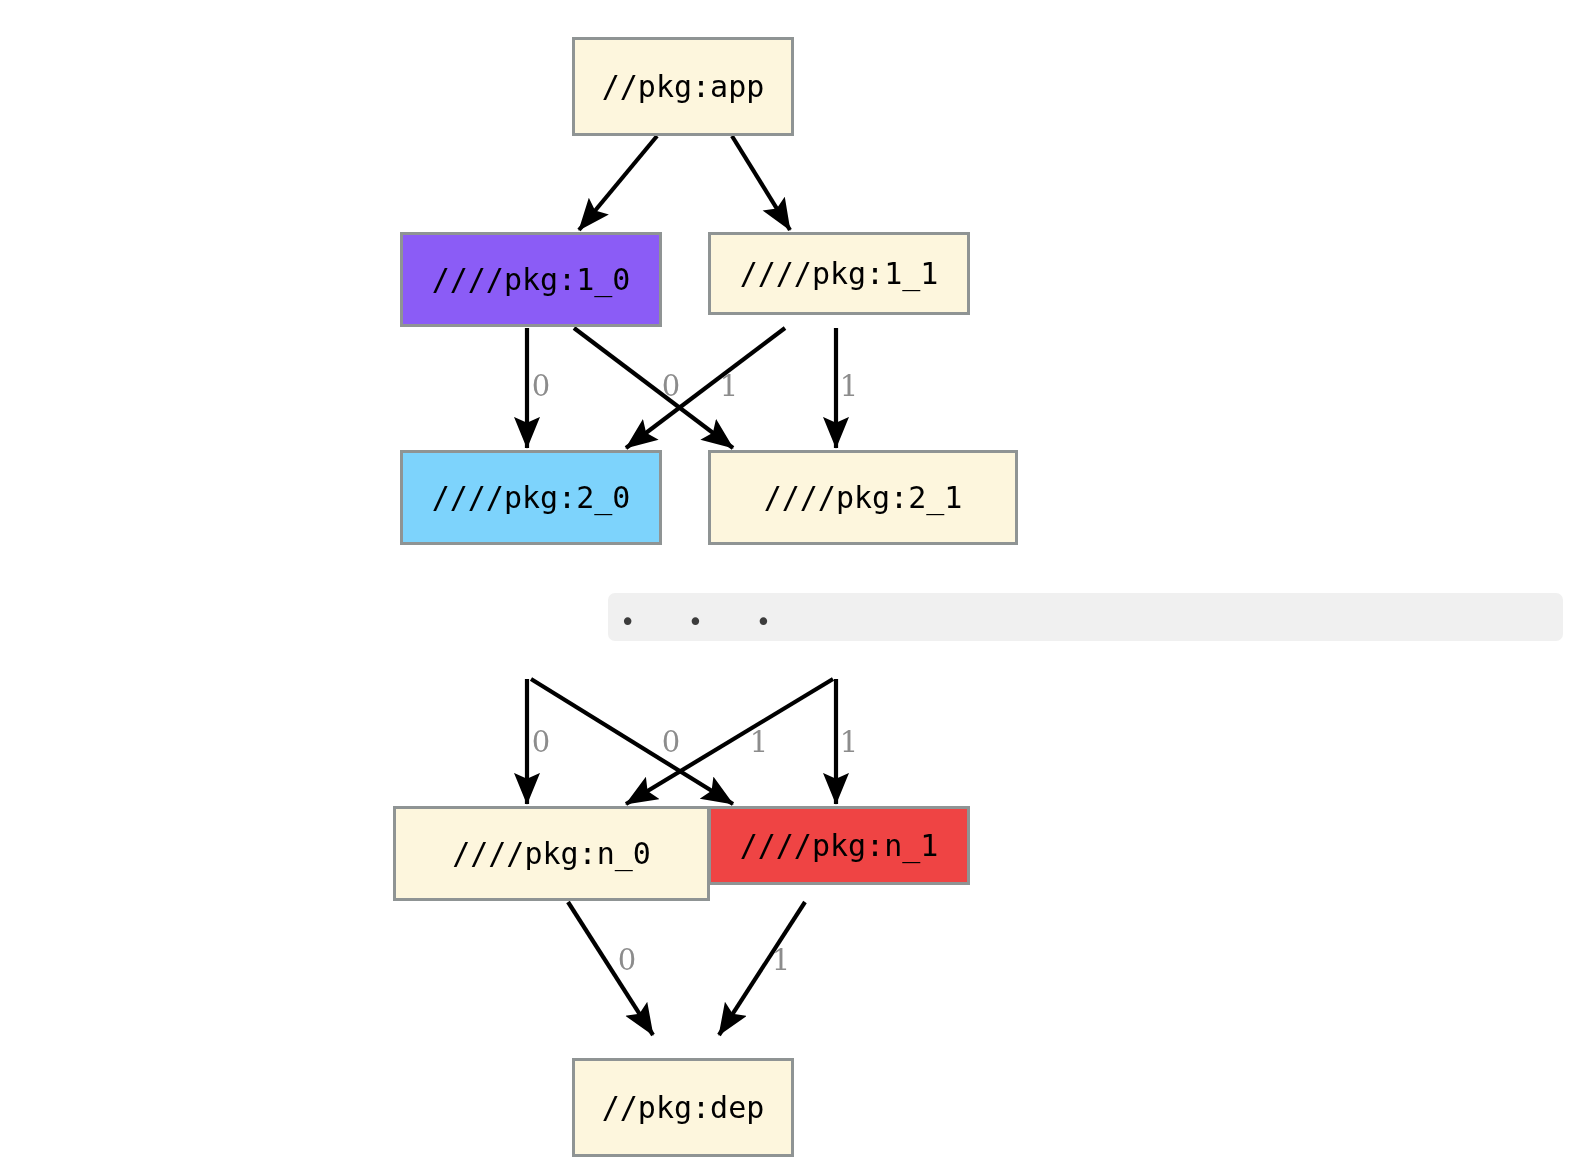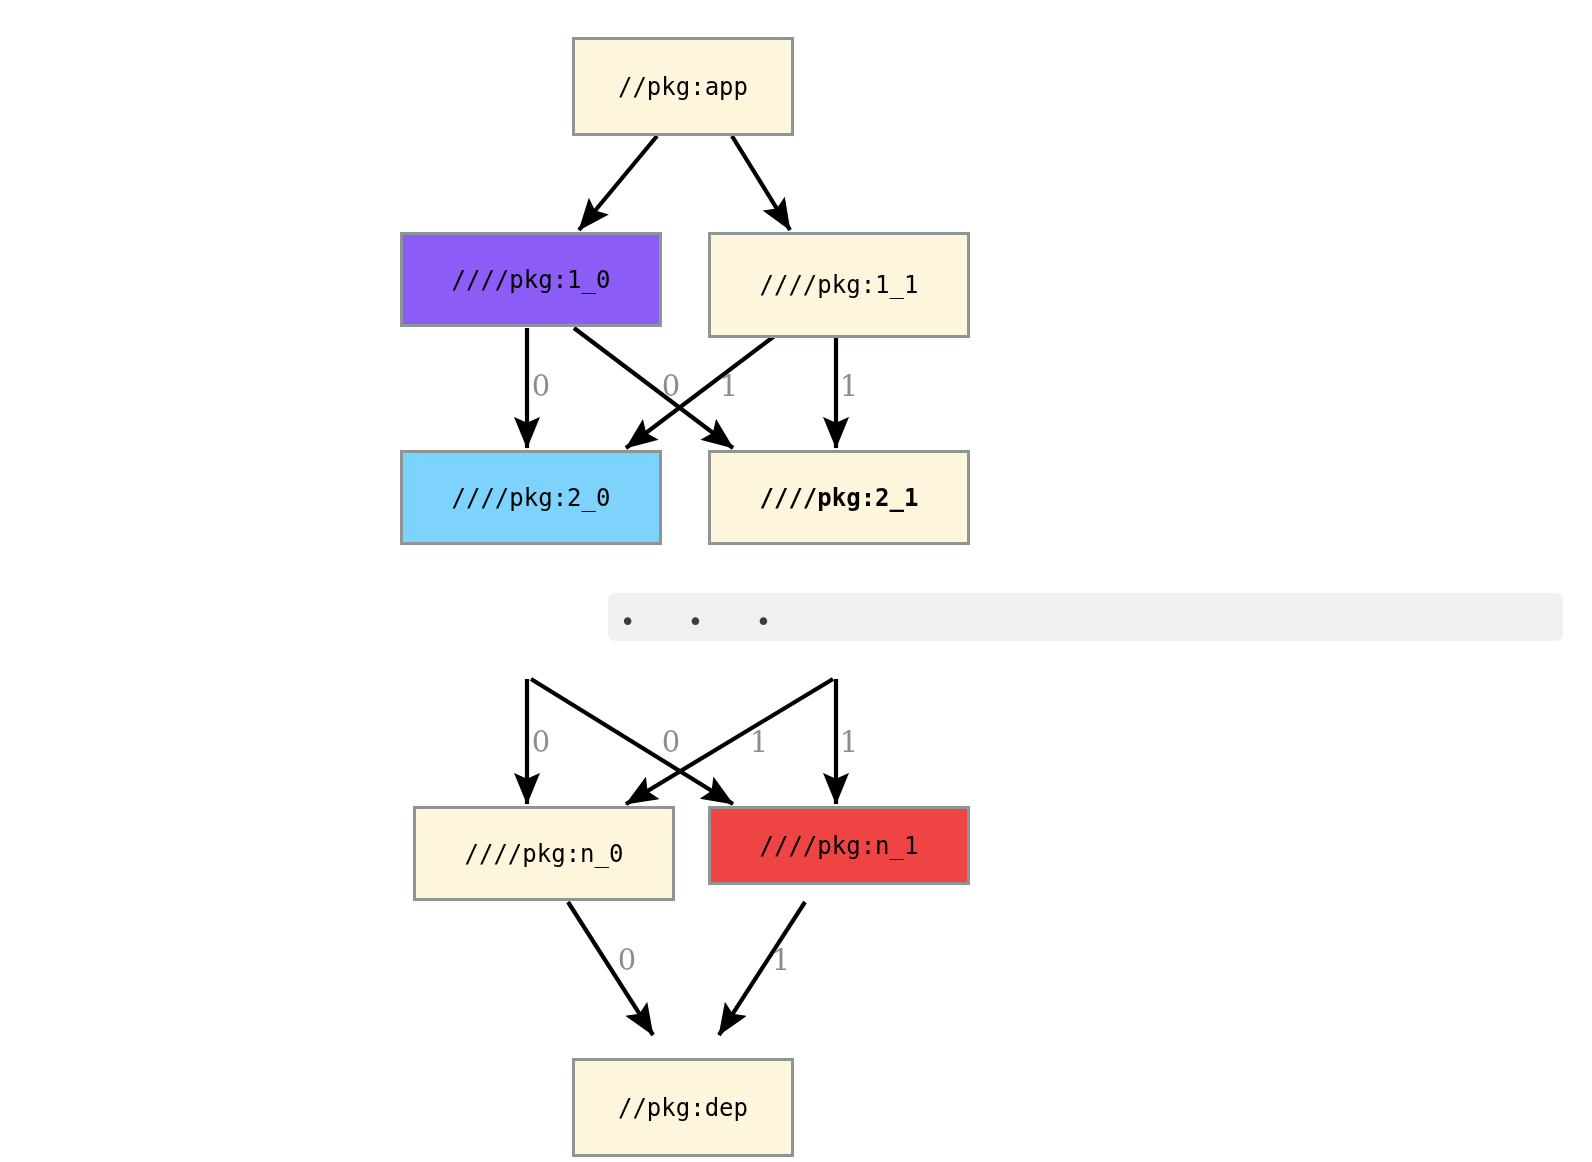--- a/index.html
+++ b/index.html
@@ -32,21 +32,21 @@
     position: absolute;
     box-sizing: border-box;
     background: #fdf6dd;
     border: 3px solid #8f9494;
     display: flex;
     align-items: center;
     justify-content: center;
   }
   .node-label {
     font-family: "DejaVu Sans Mono", "Liberation Mono", monospace;
-    font-size: 24px;
+    font-size: 30px;
     color: #000000;
     letter-spacing: 0px;
     white-space: pre;
   }
   .edge-label {
     position: absolute;
     font-family: "DejaVu Serif", "Liberation Serif", serif;
     font-size: 29px;
     color: #8c8c8c;
     white-space: pre;
@@ -97,30 +97,30 @@
       </g>
   </svg>
 
   <div id="nodes-group">
       <div class="node-box" style="left: 572px; top: 37px; width: 222px; height: 99px; background: rgb(253, 246, 221); border-color: rgb(143, 148, 148);">
         <span class="node-label">//pkg:app</span>
       </div>
       <div class="node-box" style="left: 400px; top: 232px; width: 262px; height: 95px; background: #8b5cf6; border-color: rgb(143, 148, 148);">
         <span class="node-label">////pkg:1_0</span>
       </div>
-      <div class="node-box" style="left: 708px; top: 232px; width: 262px; height: 106px; background: rgb(253, 246, 221); border-color: rgb(143, 148, 148);">
+      <div class="node-box" style="left: 708px; top: 232px; width: 262px; height: 83px; background: rgb(253, 246, 221); border-color: rgb(143, 148, 148);">
         <span class="node-label">////pkg:1_1</span>
       </div>
       <div class="node-box" style="left: 400px; top: 450px; width: 262px; height: 95px; background: #7dd3fc; border-color: rgb(143, 148, 148);">
         <span class="node-label">////pkg:2_0</span>
       </div>
-      <div class="node-box" style="left: 708px; top: 450px; width: 262px; height: 95px; background: rgb(253, 246, 221); border-color: rgb(143, 148, 148); font-weight: bold;">
+      <div class="node-box" style="left: 708px; top: 450px; width: 310px; height: 95px; background: rgb(253, 246, 221); border-color: rgb(143, 148, 148);">
         <span class="node-label">////pkg:2_1</span>
       </div>
-      <div class="node-box" style="left: 413px; top: 806px; width: 262px; height: 95px; background: rgb(253, 246, 221); border-color: rgb(143, 148, 148);">
+      <div class="node-box" style="left: 393px; top: 806px; width: 317px; height: 95px; background: rgb(253, 246, 221); border-color: rgb(143, 148, 148);">
         <span class="node-label">////pkg:n_0</span>
       </div>
       <div class="node-box" style="left: 708px; top: 806px; width: 262px; height: 79px; background: #ef4444; border-color: rgb(143, 148, 148);">
         <span class="node-label">////pkg:n_1</span>
       </div>
       <div class="node-box" style="left: 572px; top: 1037px; width: 222px; height: 99px; background: rgb(253, 246, 221); border-color: rgb(143, 148, 148); margin-top: 21px;">
         <span class="node-label">//pkg:dep</span>
       </div>
     </div>
 

